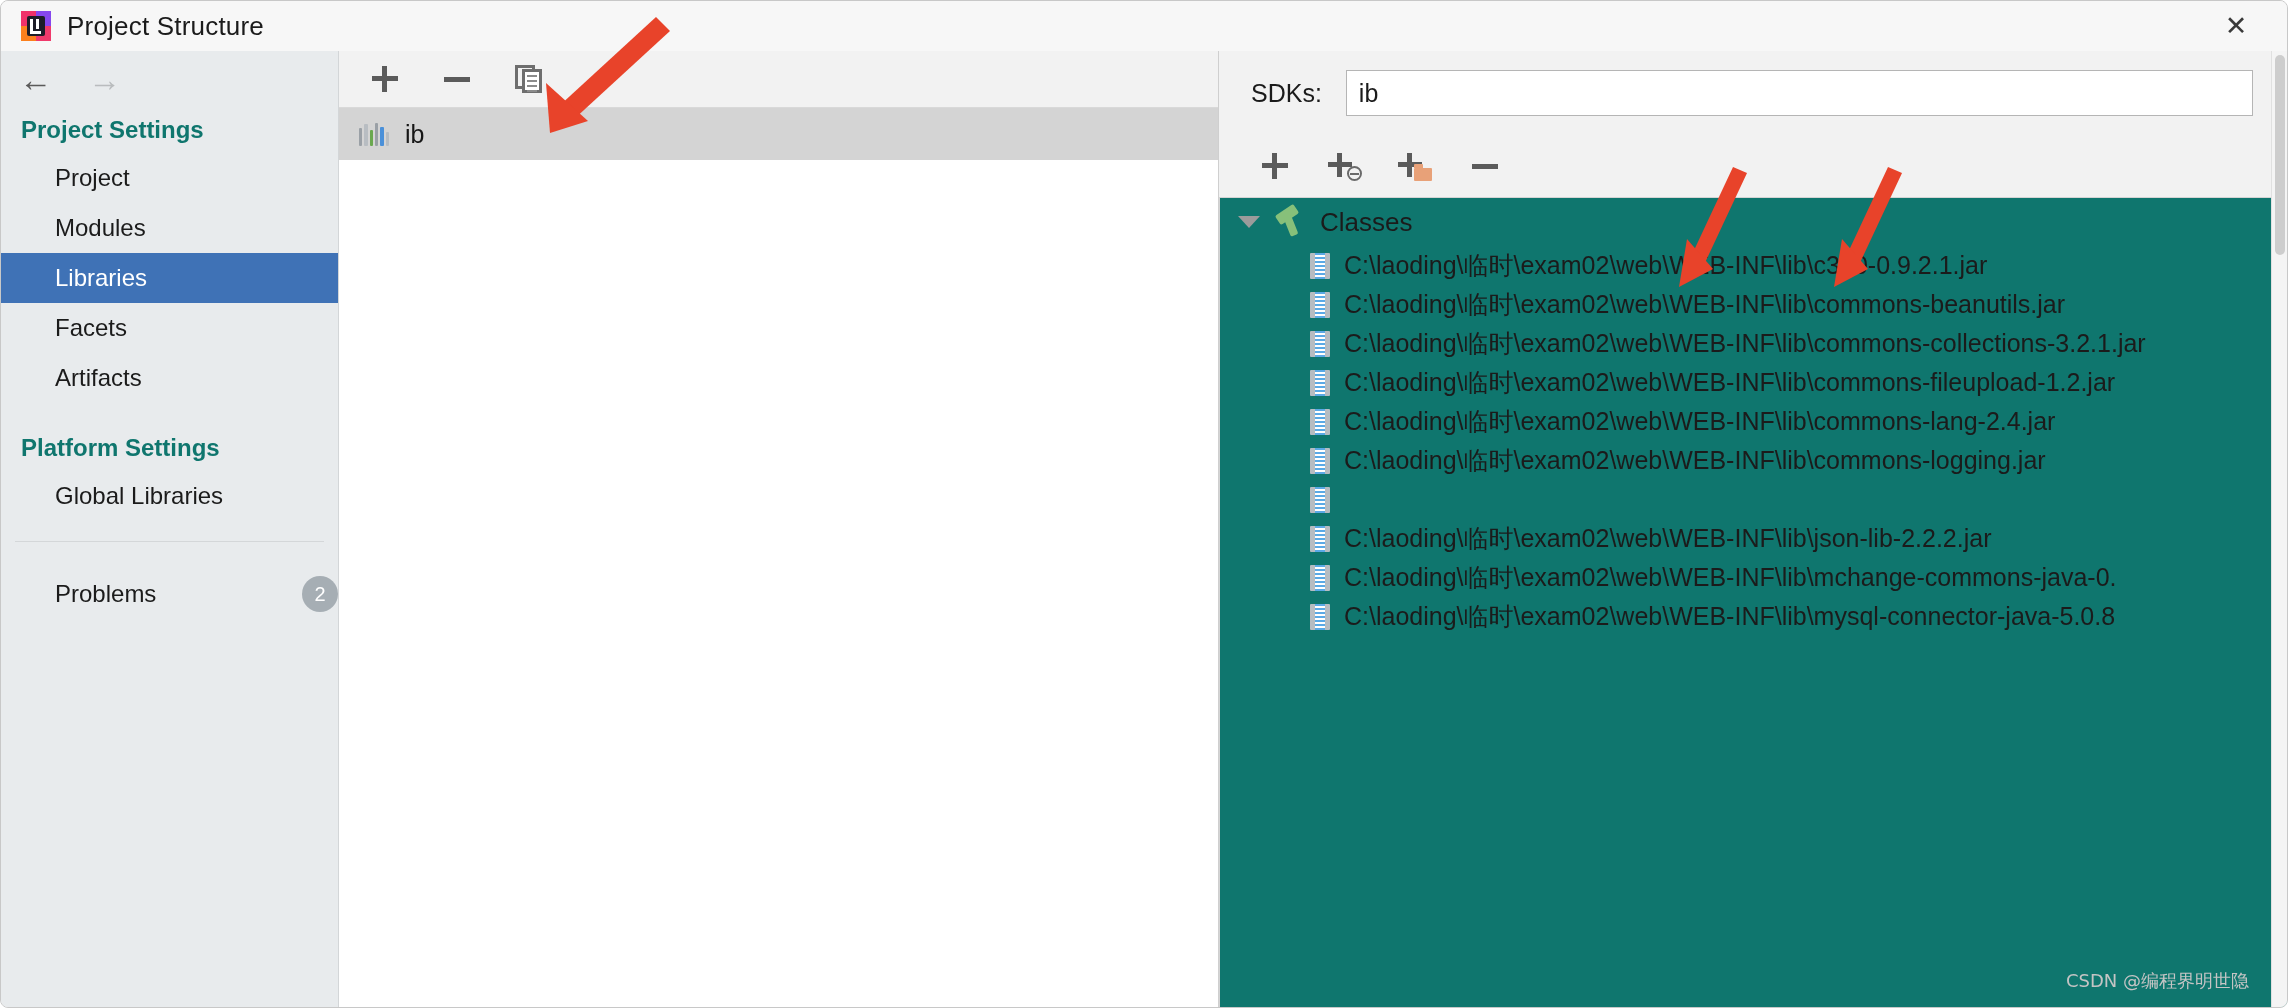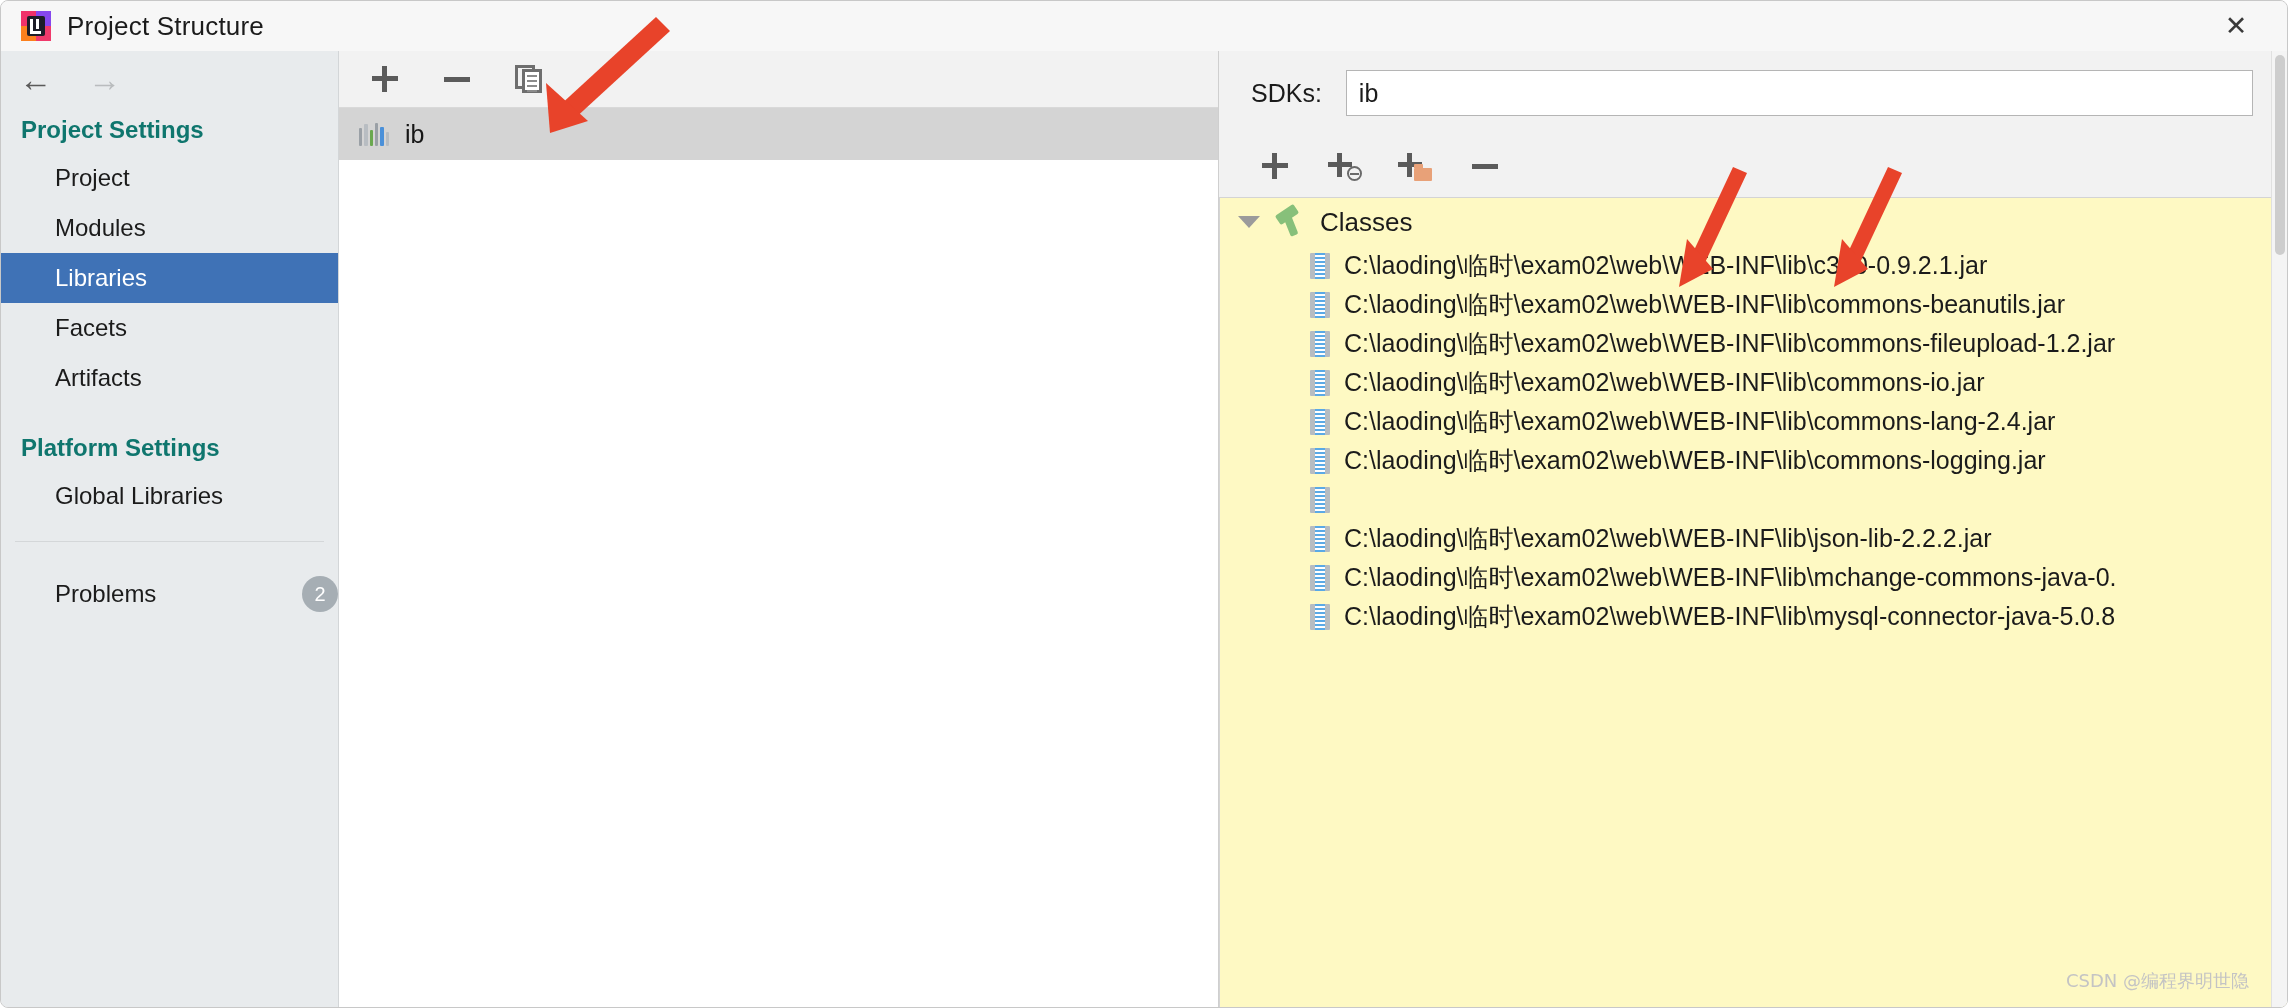--- a/index.html
+++ b/index.html
@@ -185,21 +185,21 @@
   }
   .glyph-plus-folder .folder {
     position:absolute; right:0; bottom:0; width:18px; height:13px;
     background:#e8a178; border-radius:1px;
   }
   .glyph-plus-folder .folder::before {
     content:""; position:absolute; left:0; top:-4px; width:9px; height:4px;
     background:#e8a178; border-radius:1px 1px 0 0;
   }
   .tree-area {
-    flex: 1; background: #fef9c3;
+    flex: 1; background: #0f766e;
     border-top: 1px solid #d4d4d4;
     border-left: 1px solid #d4d4d4;
     position: relative; overflow: hidden;
   }
   .tree-root {
     height: 48px; display: flex; align-items: center;
     padding-left: 18px; gap: 14px; cursor: default;
   }
   .tri-down {
     width: 0; height: 0;
@@ -382,25 +382,25 @@
             <div class="tree-row">
               <span class="jar-icon"></span>
               <span class="jar-path">C:\laoding\临时\exam02\web\WEB-INF\lib\c3p0-0.9.2.1.jar</span>
             </div>
             <div class="tree-row">
               <span class="jar-icon"></span>
               <span class="jar-path">C:\laoding\临时\exam02\web\WEB-INF\lib\commons-beanutils.jar</span>
             </div>
             <div class="tree-row">
               <span class="jar-icon"></span>
+              <span class="jar-path">C:\laoding\临时\exam02\web\WEB-INF\lib\commons-collections-3.2.1.jar</span>
+            </div>
+            <div class="tree-row">
+              <span class="jar-icon"></span>
               <span class="jar-path">C:\laoding\临时\exam02\web\WEB-INF\lib\commons-fileupload-1.2.jar</span>
-            </div>
-            <div class="tree-row">
-              <span class="jar-icon"></span>
-              <span class="jar-path">C:\laoding\临时\exam02\web\WEB-INF\lib\commons-io.jar</span>
             </div>
             <div class="tree-row">
               <span class="jar-icon"></span>
               <span class="jar-path">C:\laoding\临时\exam02\web\WEB-INF\lib\commons-lang-2.4.jar</span>
             </div>
             <div class="tree-row">
               <span class="jar-icon"></span>
               <span class="jar-path">C:\laoding\临时\exam02\web\WEB-INF\lib\commons-logging.jar</span>
             </div>
             <div class="tree-row">

